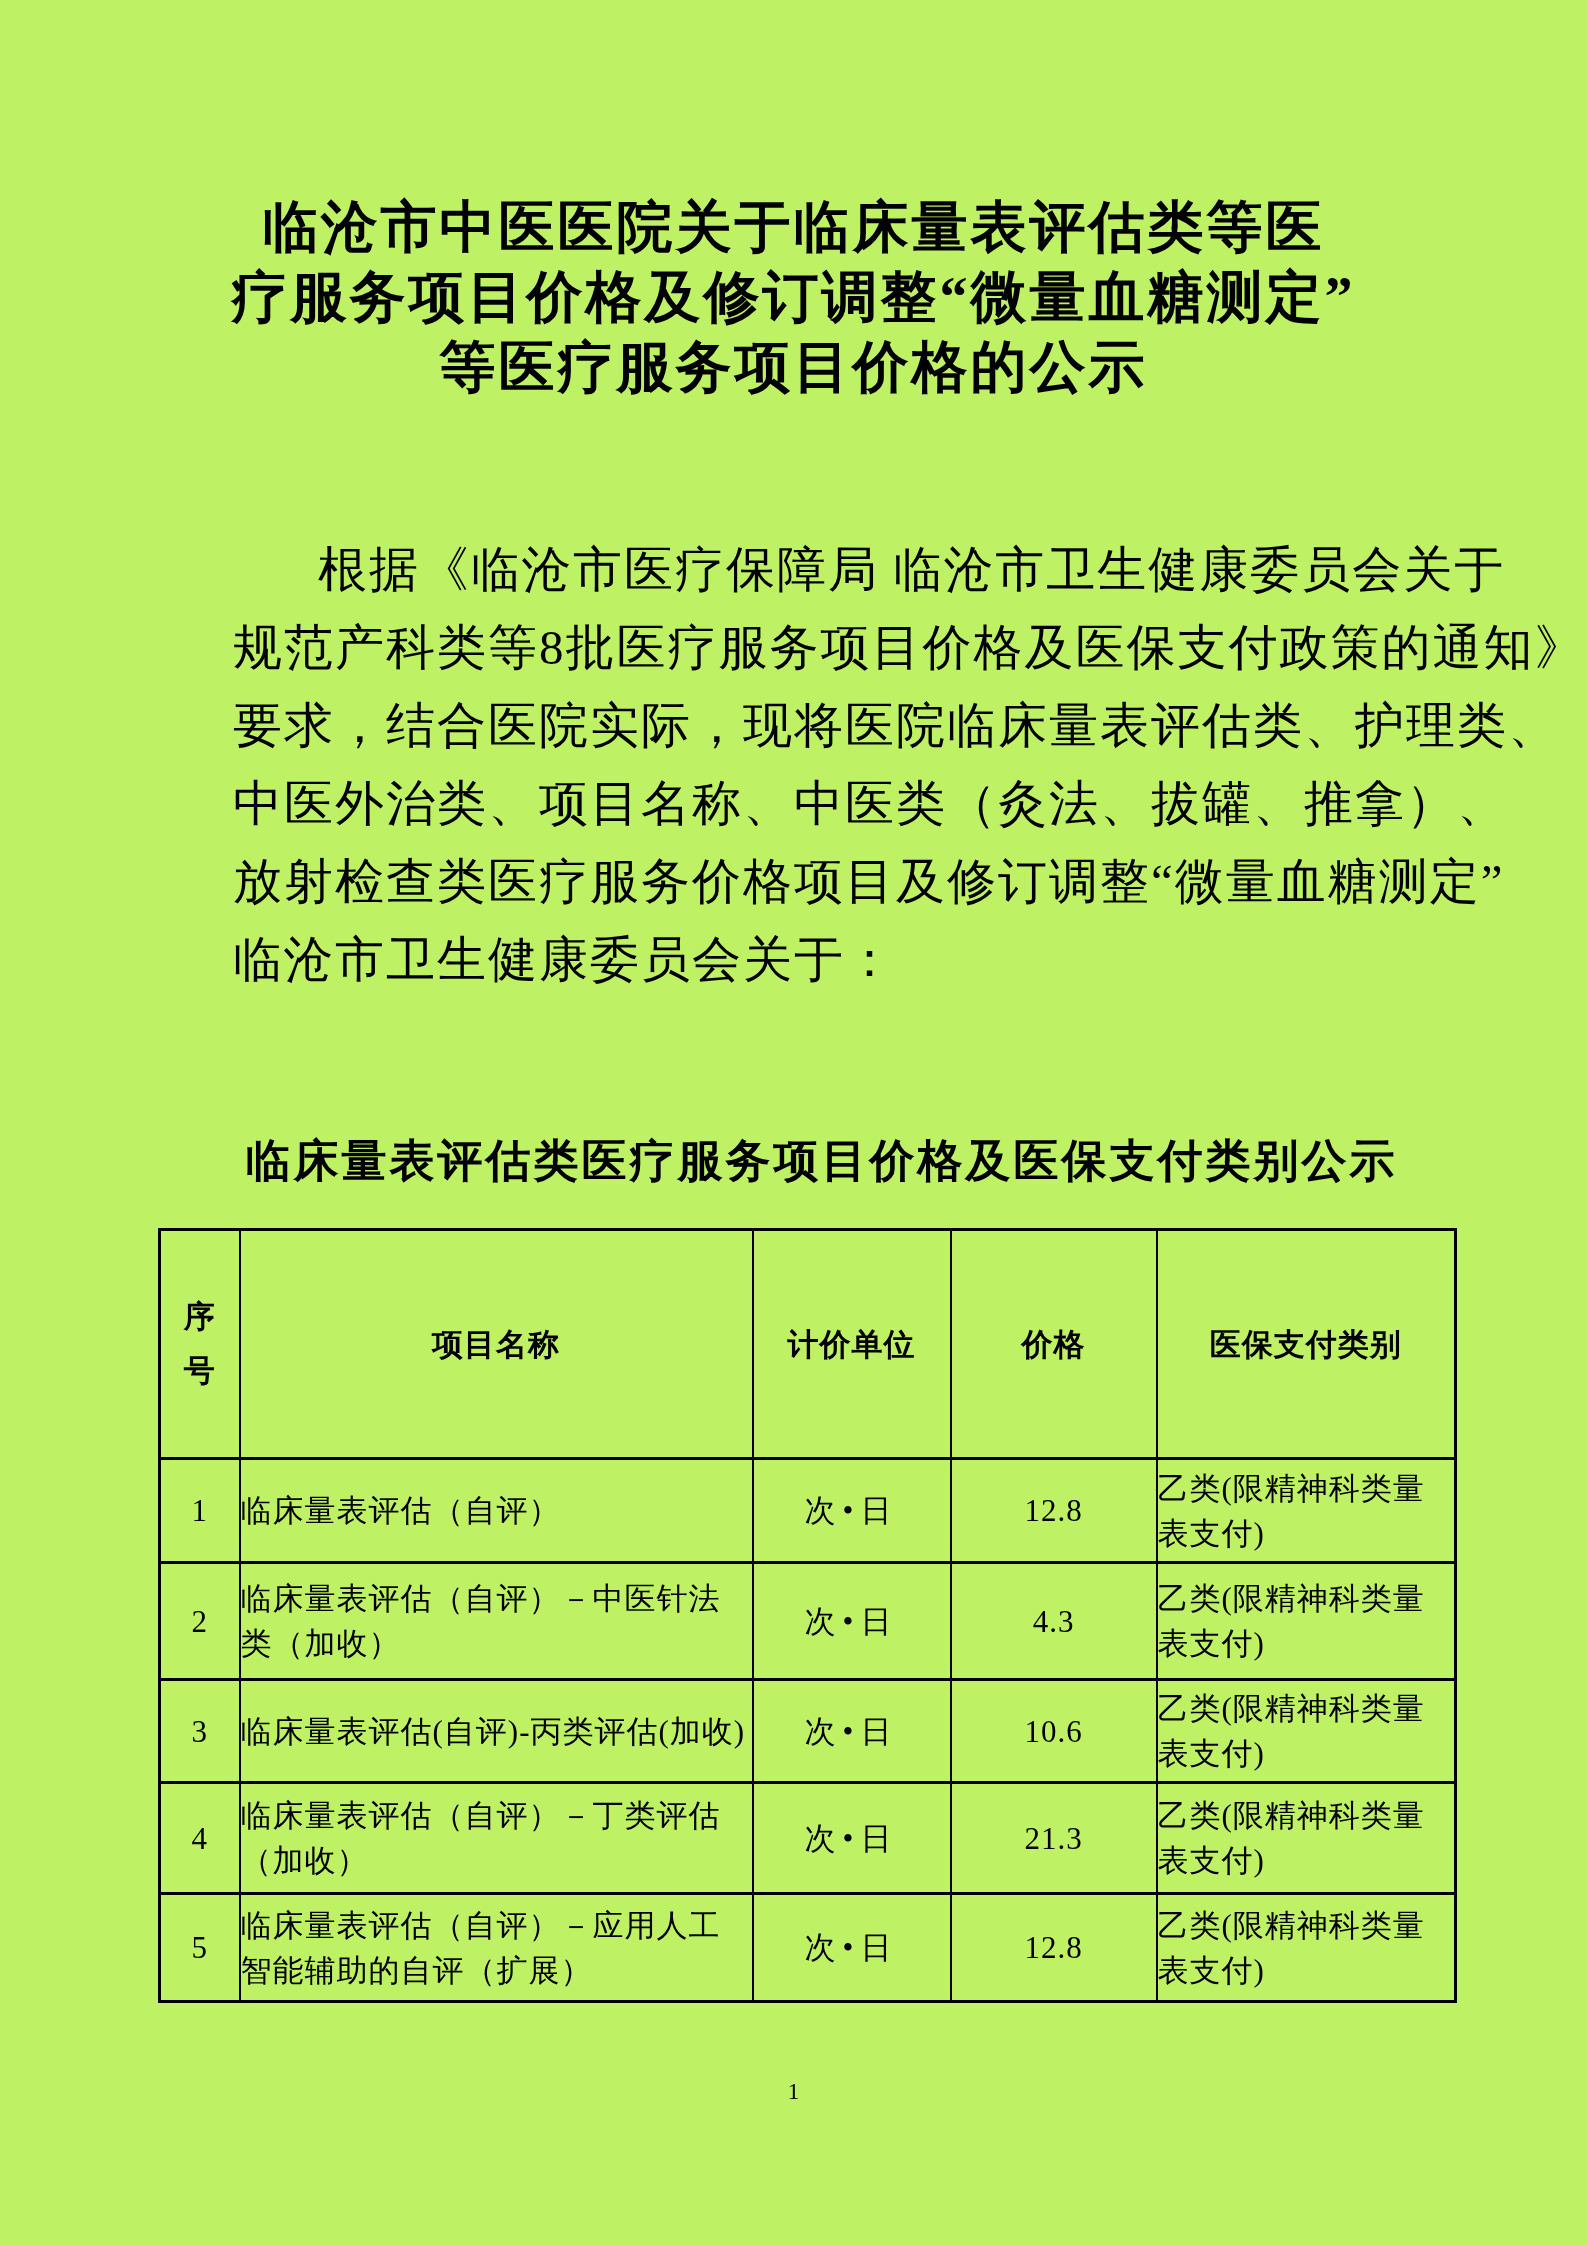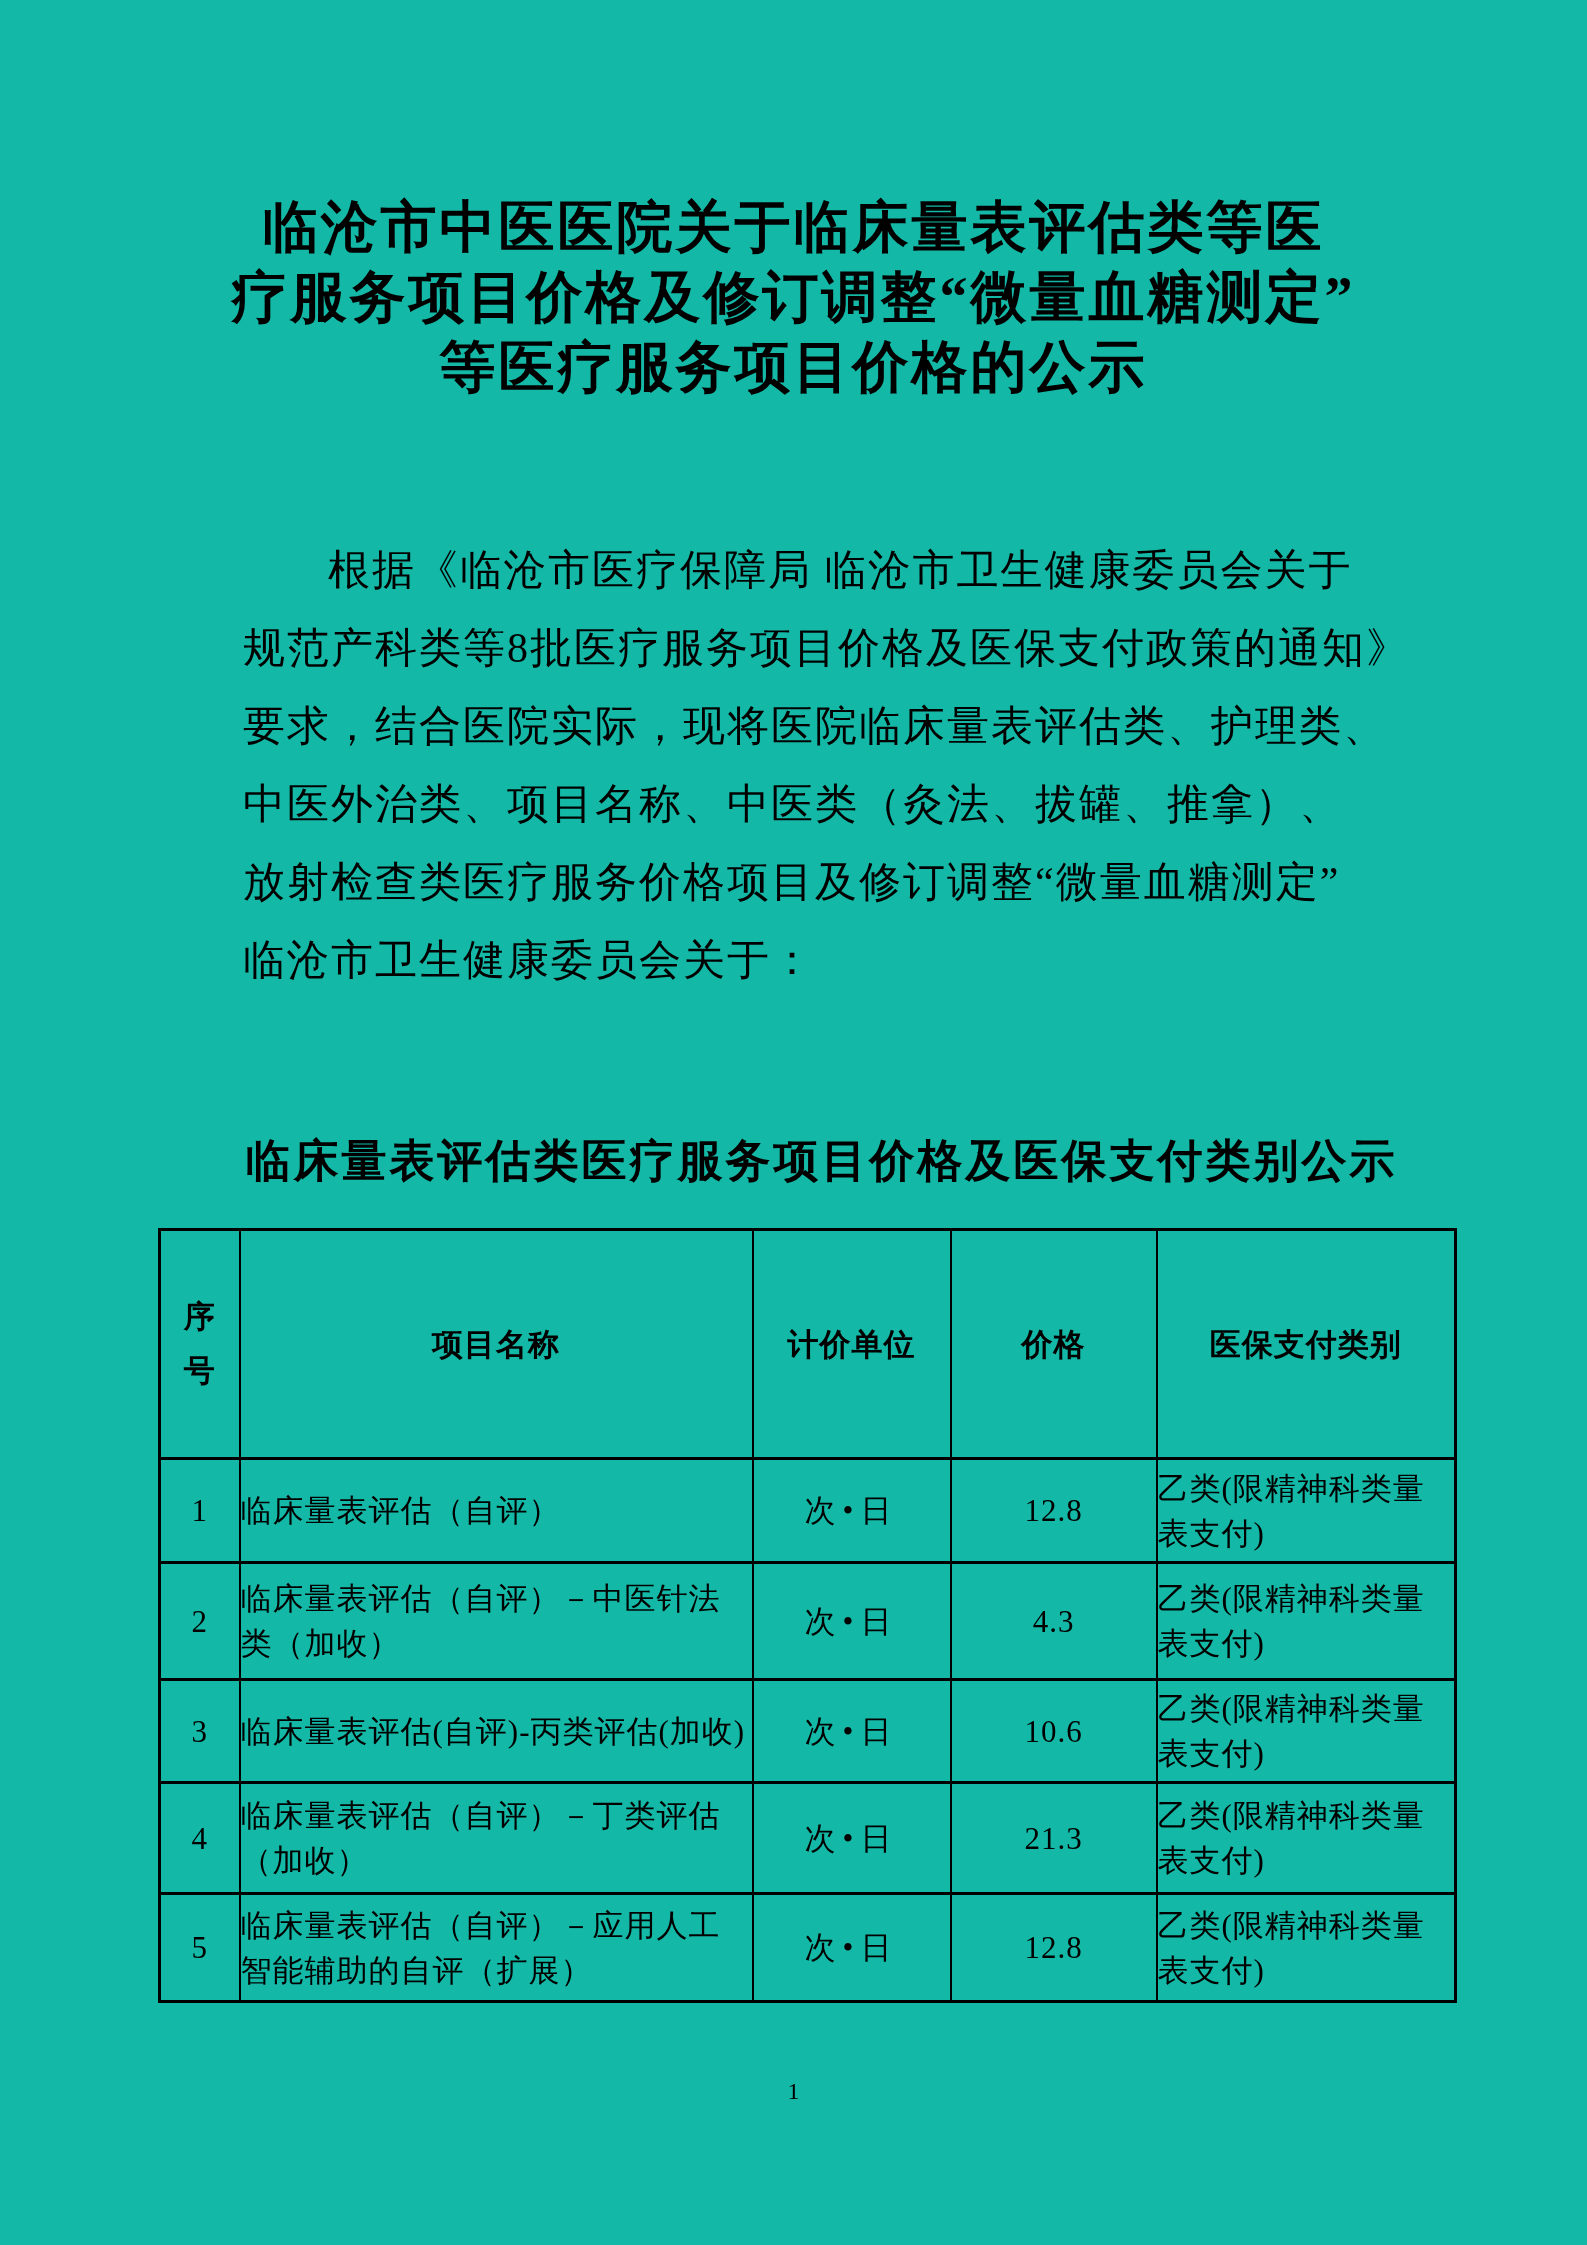--- a/index.html
+++ b/index.html
@@ -5,21 +5,21 @@
   html, body {
     margin: 0;
     padding: 0;
     background: #e8e8e8;
   }
   .page {
     position: relative;
     width: 1587px;
     height: 2245px;
     margin: 0 auto;
-    background: #14b8a6;
+    background: #bef264;
     outline: 1px solid #c9c9c9;
     overflow: hidden;
     color: #000;
     font-family: "Liberation Serif", "DejaVu Serif", serif;
   }
 
   
   .doc-title {
     position: absolute;
     top: 192px;
@@ -29,23 +29,23 @@
     font-size: 56px;
     font-weight: bold;
     line-height: 70px;
     letter-spacing: 3px;
   }
 
   
   .body-text {
     position: absolute;
     top: 531px;
-    left: 243px;
+    left: 233px;
     width: 1230px;
-    font-size: 42px;
+    font-size: 49px;
     line-height: 78px;
     letter-spacing: 2px;
     white-space: nowrap;
   }
   .body-line { height: 78px; }
   .body-line.indent { padding-left: 85px; }
 
   
   .table-title {
     position: absolute;

